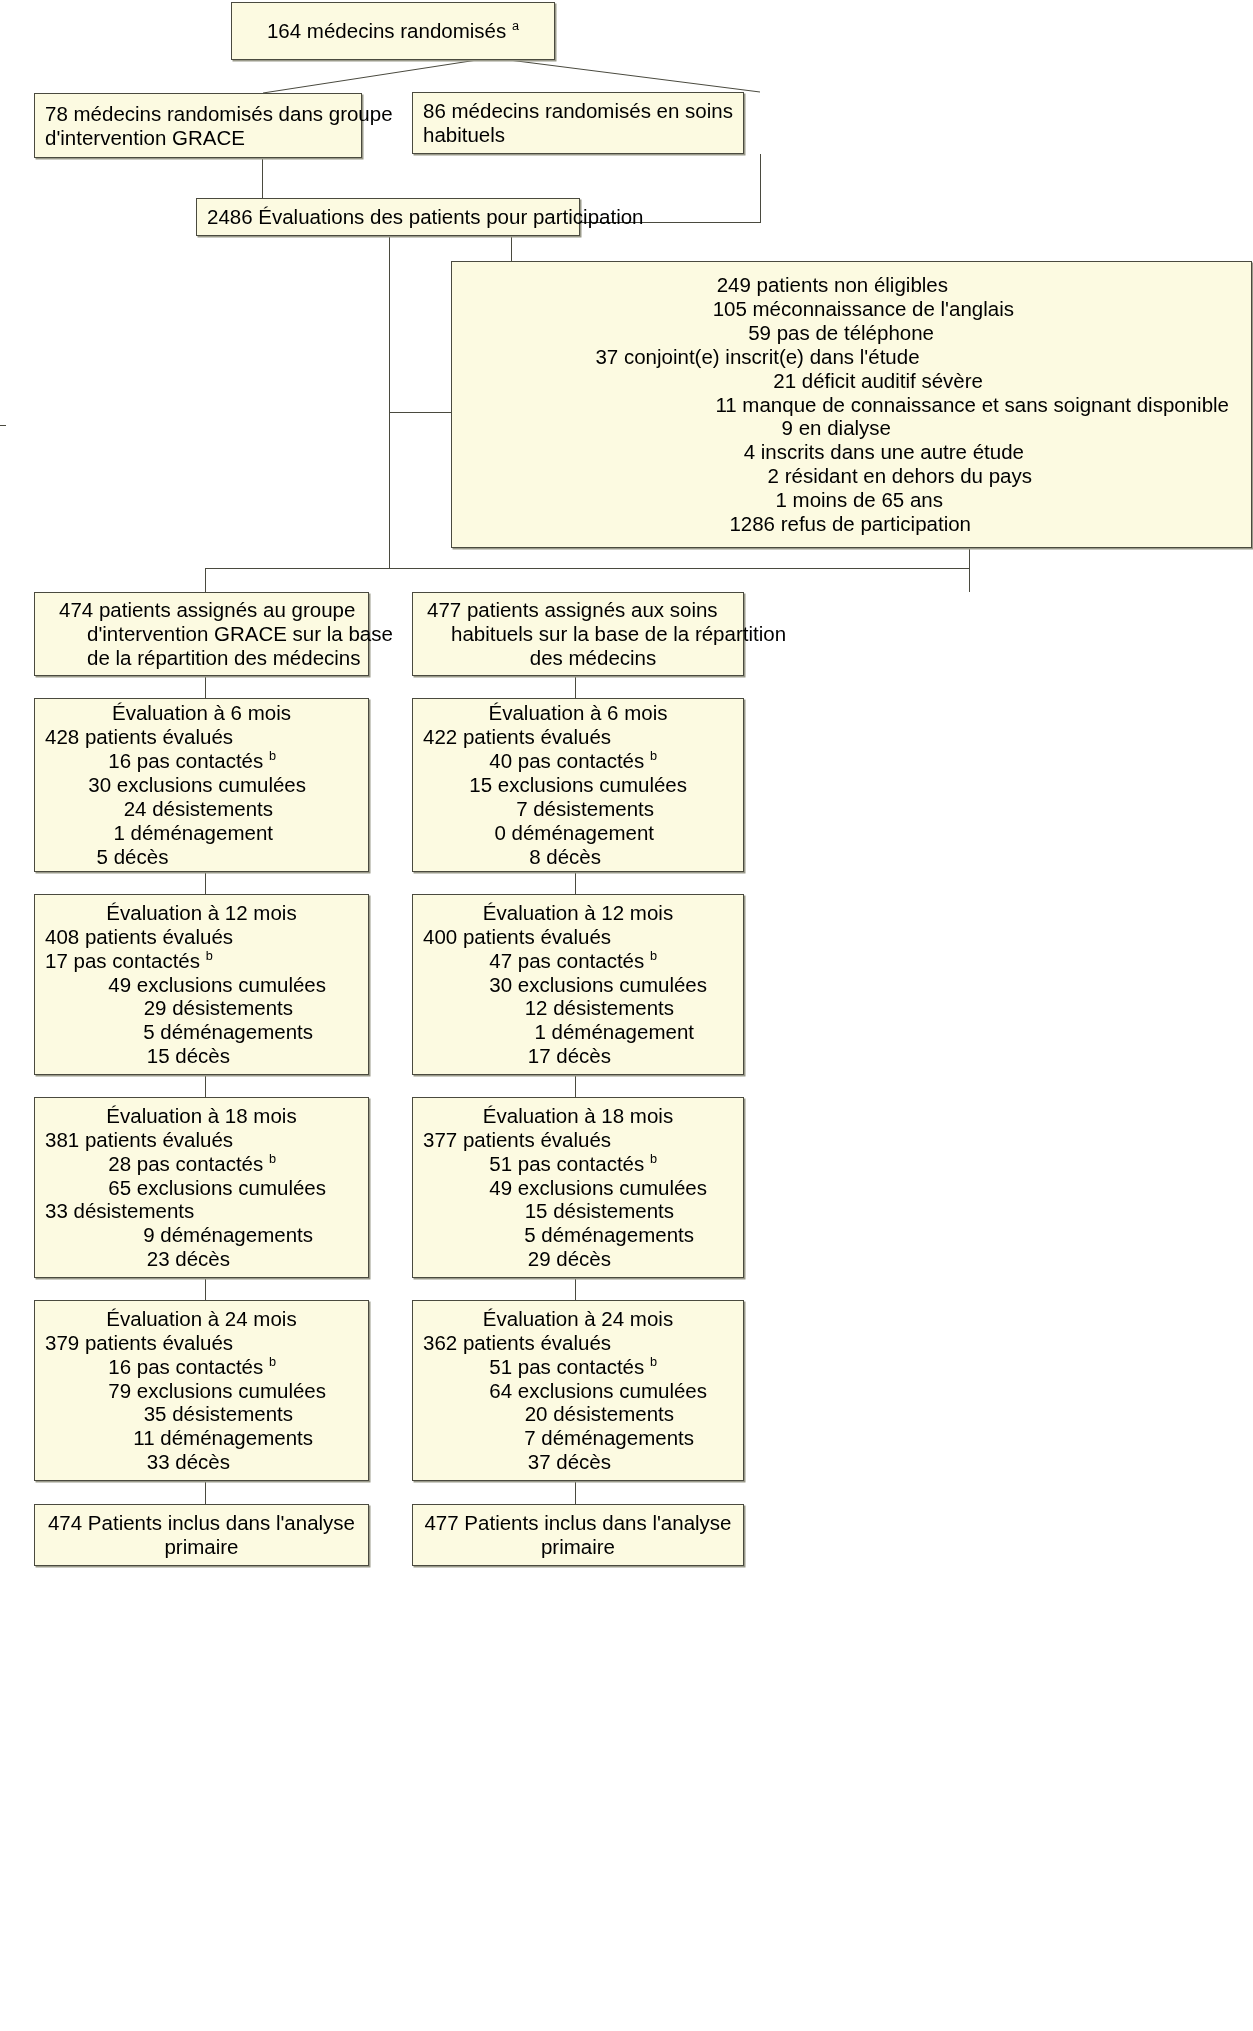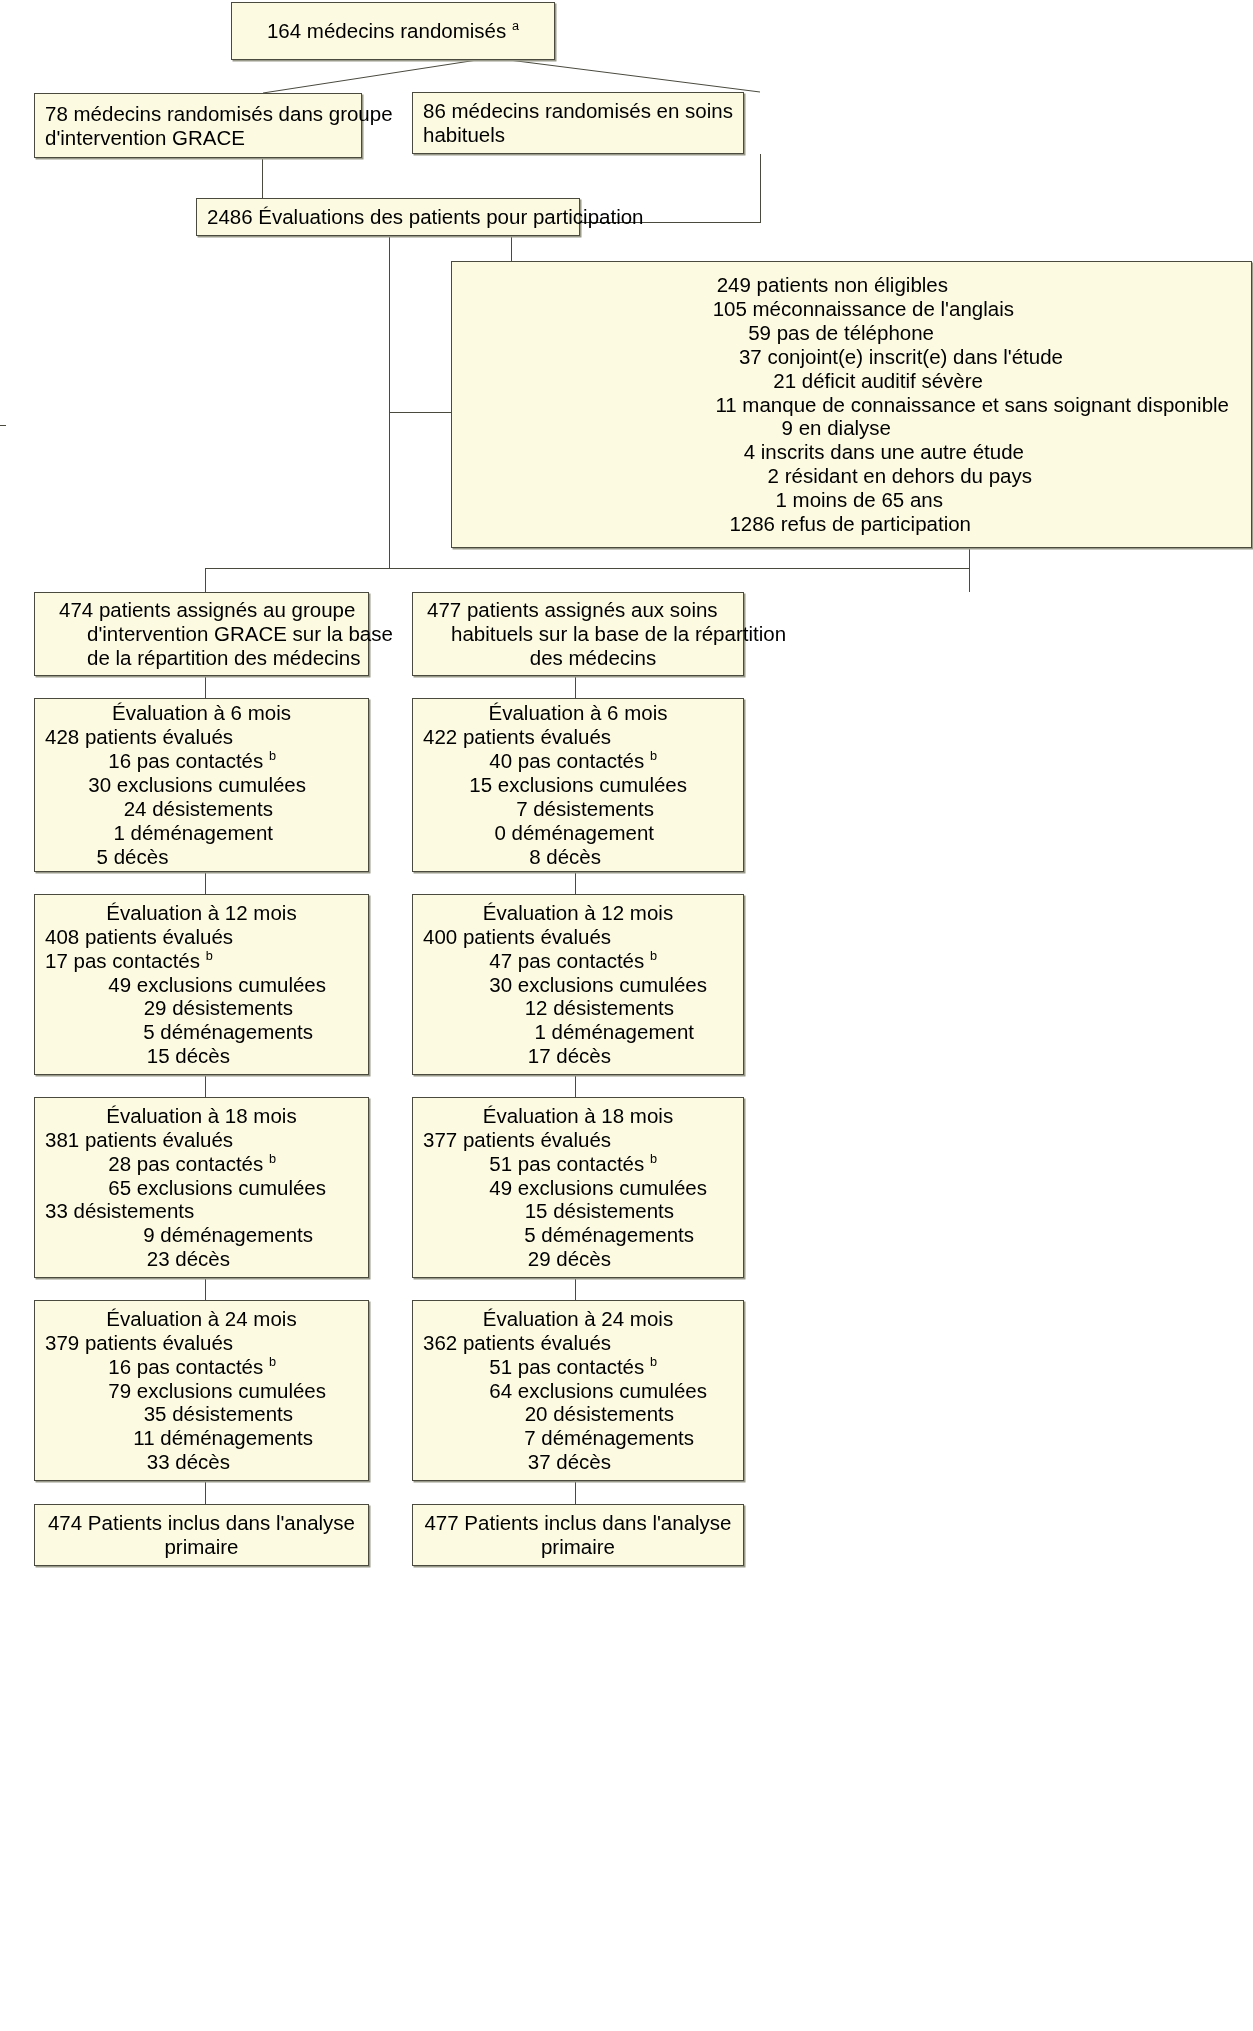--- a/index.html
+++ b/index.html
@@ -122,21 +122,21 @@
 
   <div class="box pad ctr" style="left:196px;top:198px;width:384px;height:38px;">
     <div class="ln">2486 Évaluations des patients pour participation</div>
   </div>
 
   <div class="box" style="left:451px;top:261px;width:801px;height:287px;padding:8px 10px 8px 0;">
     <div class="numlist" style="text-align:right;padding-right:12px;">
       <div class="ln" style="text-align:right;padding-right:281px;">249 patients non éligibles</div>
       <div class="ln" style="text-align:right;padding-right:215px;">105 méconnaissance de l'anglais</div>
       <div class="ln" style="text-align:right;padding-right:295px;">59 pas de téléphone</div>
-      <div class="ln" style="text-align:right;padding-right:166px;">37 conjoint(e) inscrit(e) dans l'étude</div>
+      <div class="ln" style="text-align:center;padding-right:166px;">37 conjoint(e) inscrit(e) dans l'étude</div>
       <div class="ln" style="text-align:right;padding-right:246px;">21 déficit auditif sévère</div>
       <div class="ln" style="text-align:right;padding-right:0px;">11 manque de connaissance et sans soignant disponible</div>
       <div class="ln" style="text-align:right;padding-right:338px;">9 en dialyse</div>
       <div class="ln" style="text-align:right;padding-right:205px;">4 inscrits dans une autre étude</div>
       <div class="ln" style="text-align:right;padding-right:197px;">2 résidant en dehors du pays</div>
       <div class="ln" style="text-align:right;padding-right:286px;">1 moins de 65 ans</div>
       <div class="ln" style="text-align:right;padding-right:258px;">1286 refus de participation</div>
     </div>
   </div>
 

